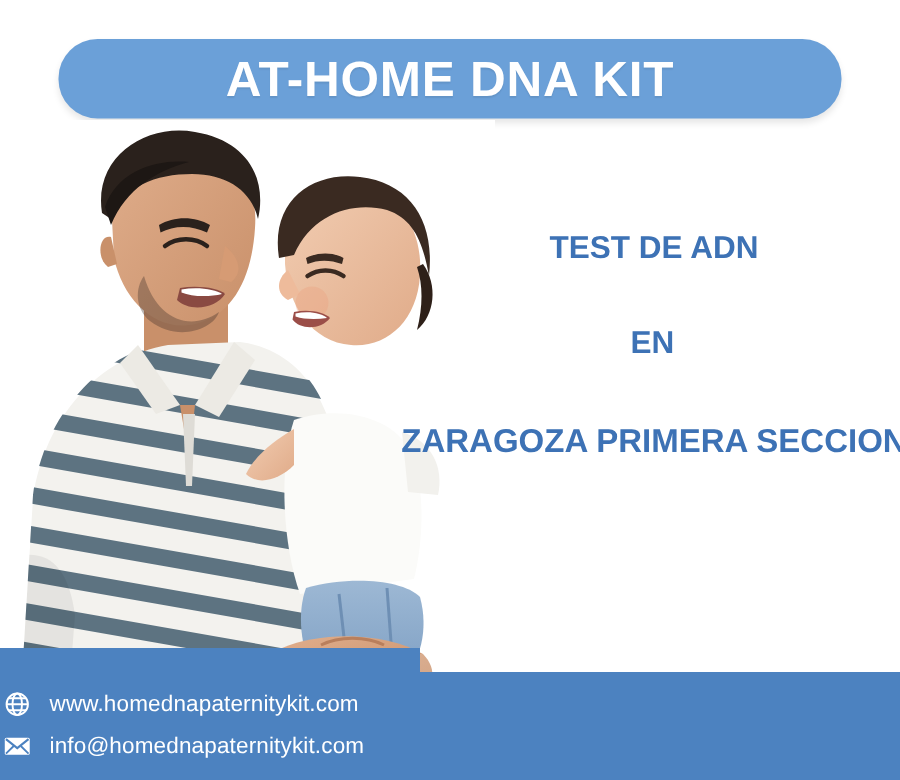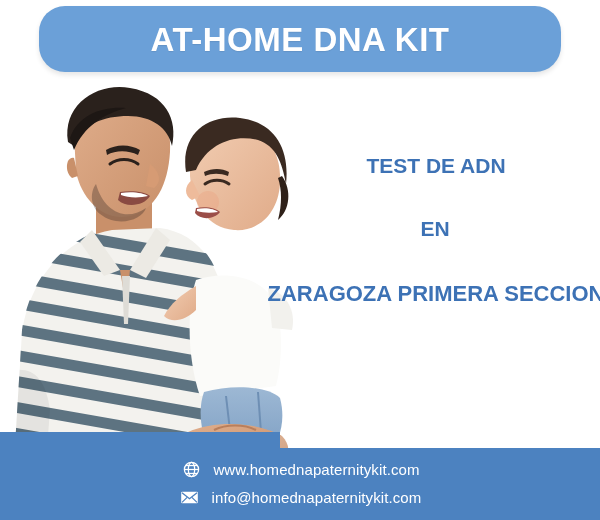--- a/index.html
+++ b/index.html
@@ -18,23 +18,23 @@
     width: 600px;
     height: 520px;
     background: #ffffff;
     overflow: hidden;
   }
 
   
   .header-banner {
     position: absolute;
     left: 39px;
-    top: 6px;
+    top: 26px;
     width: 522px;
-    height: 66px;
+    height: 53px;
     background: #6ba0d8;
     border-radius: 26px;
     box-shadow: 0 3px 5px rgba(0,0,0,0.10);
     display: flex;
     align-items: center;
     justify-content: center;
   }
   .header-title {
     color: #ffffff;
     font-size: 33px;
@@ -108,21 +108,20 @@
     width: 600px;
     height: 72px;
     background: #4c82c0;
   }
   .footer-row {
     position: absolute;
     left: 0;
     width: 600px;
     display: flex;
     align-items: center;
-    justify-content: center;
     color: #ffffff;
   }
   .footer-row-1 { top: 10px; }
   .footer-row-2 { top: 38px; }
 
   .contact-item {
     display: flex;
     align-items: center;
   }
   .contact-item + .contact-item { margin-left: 28px; flex-direction: column; }

